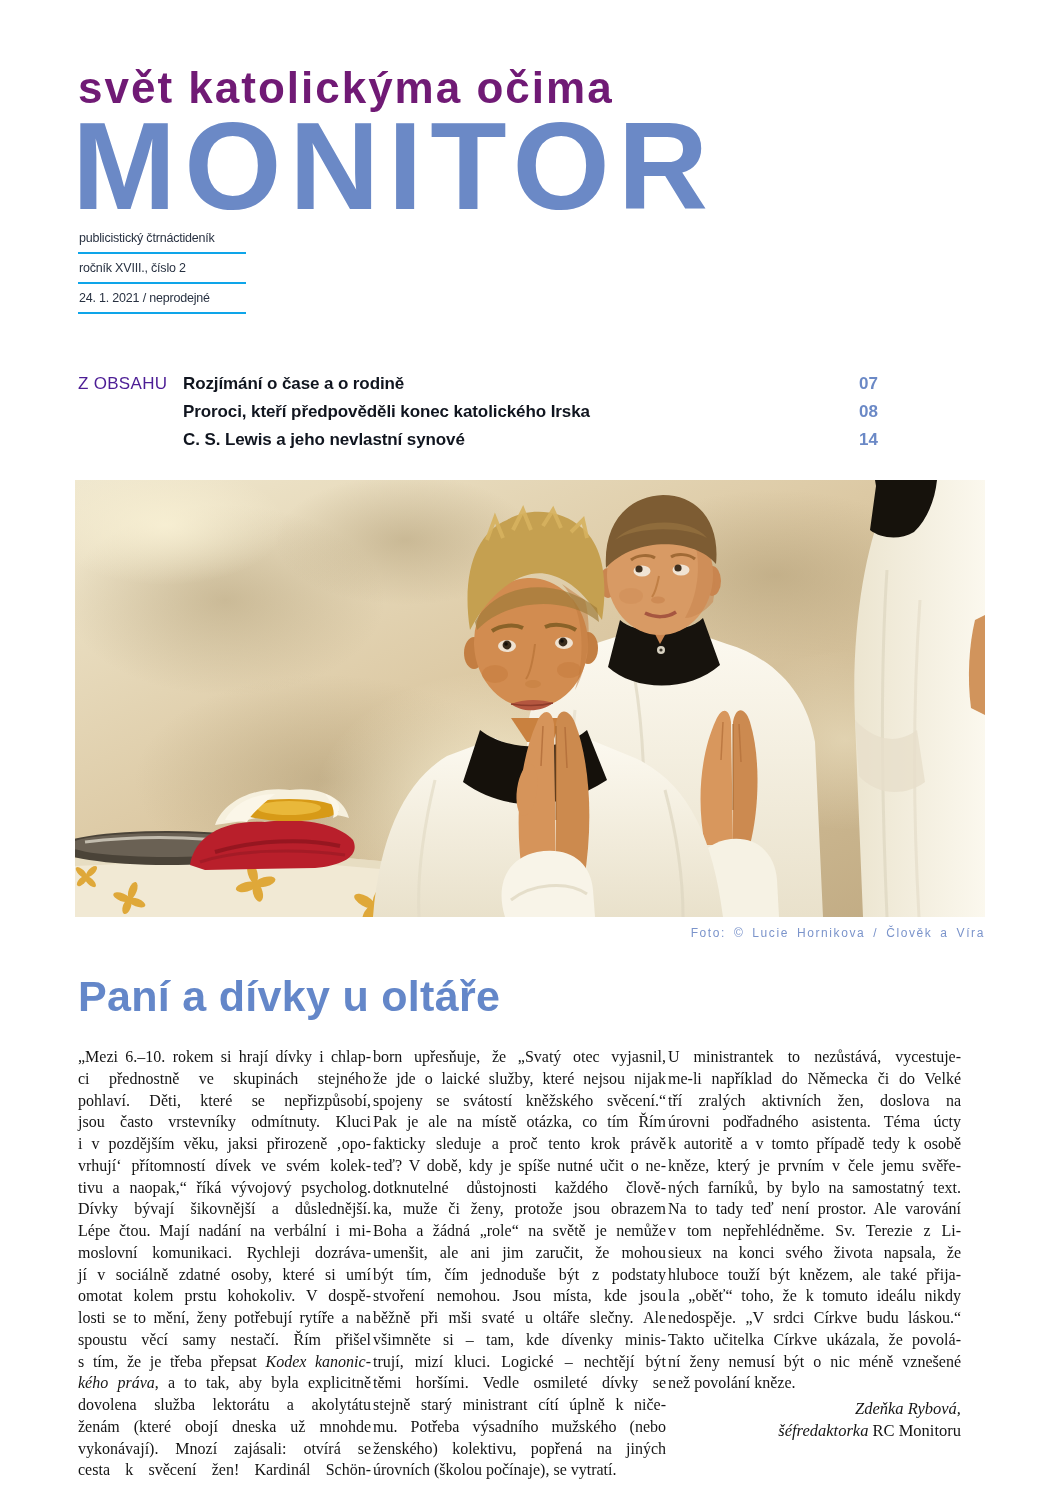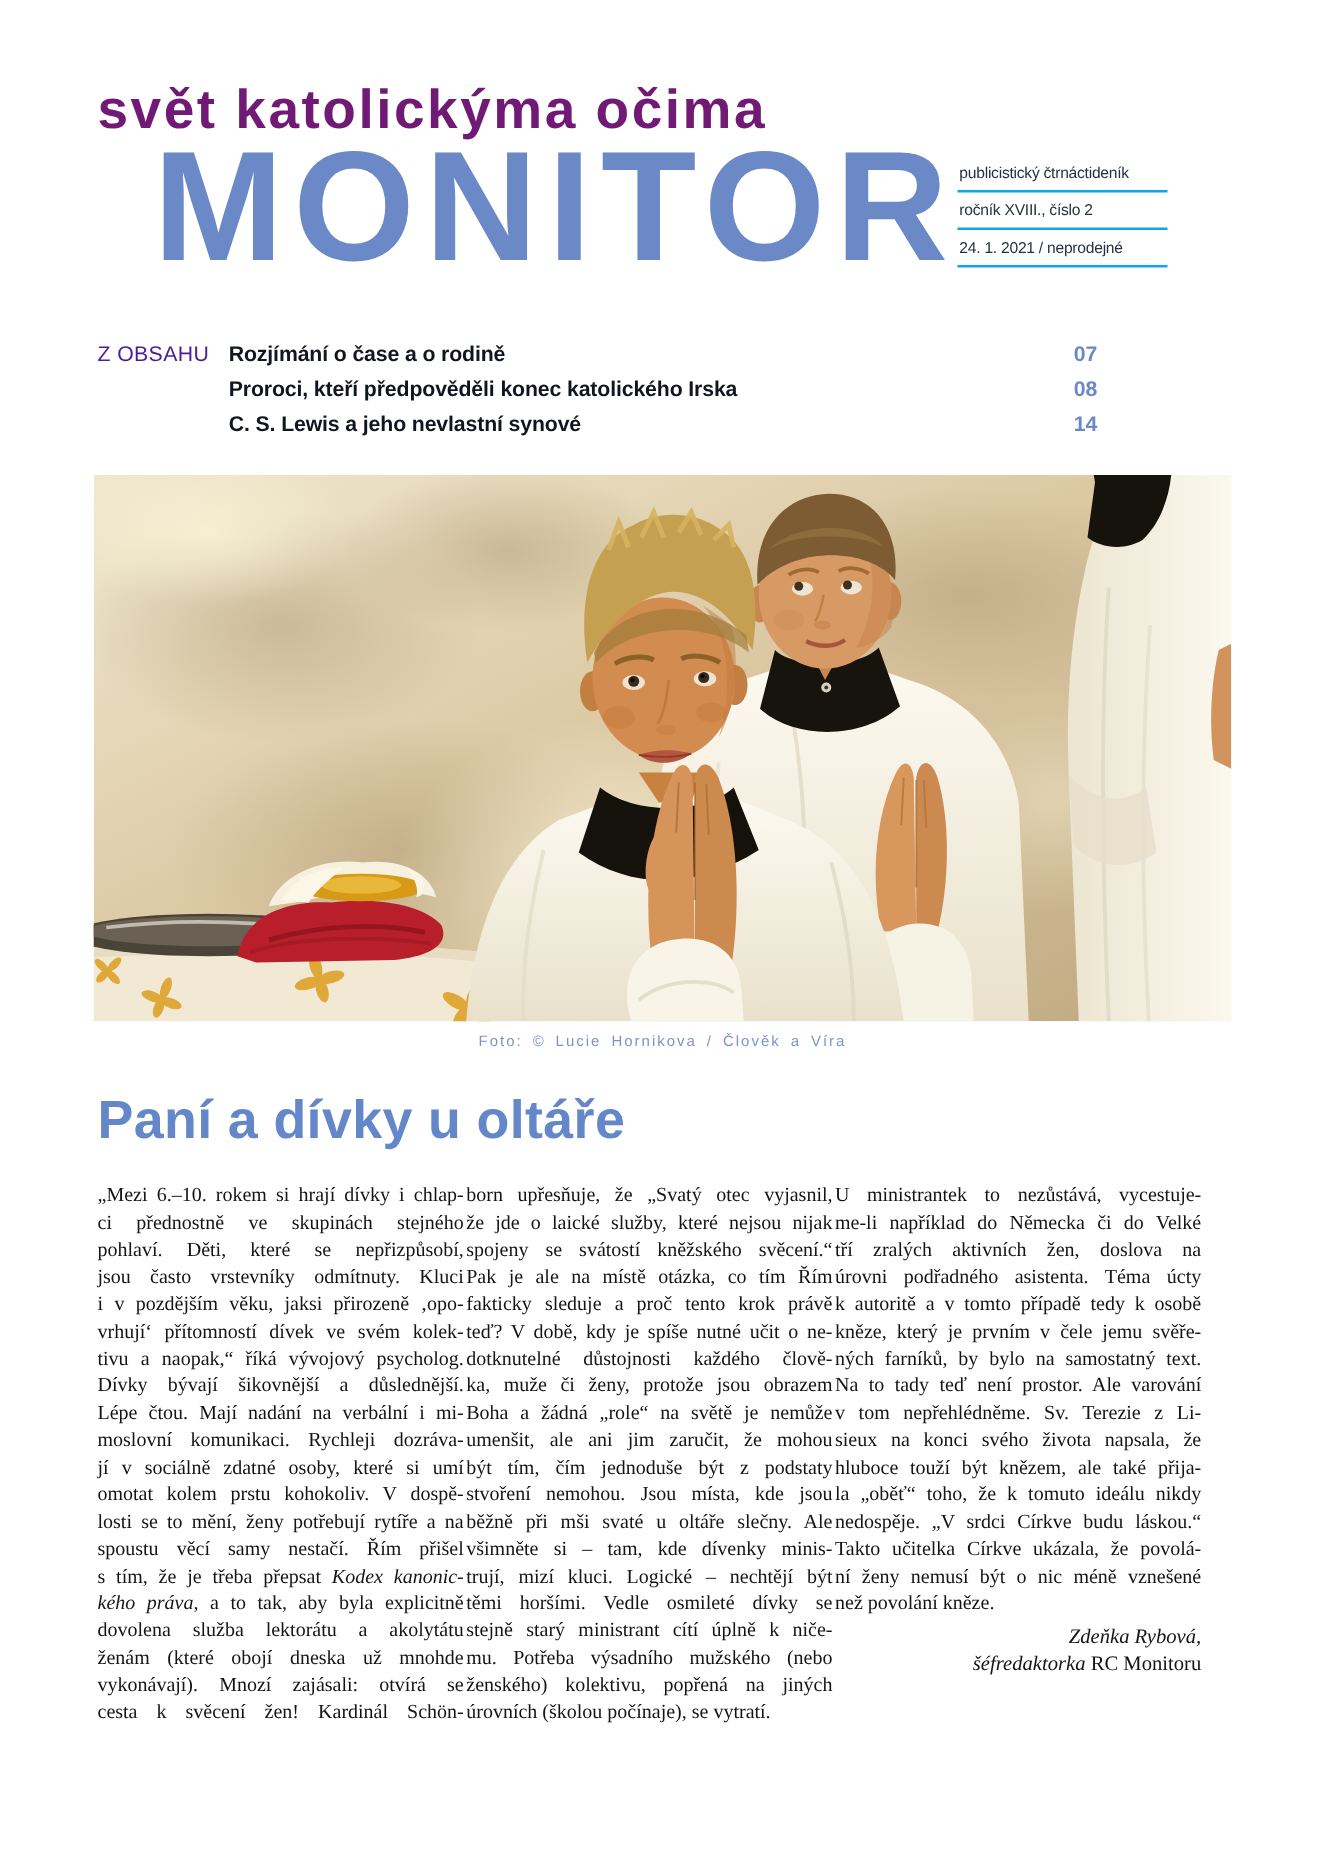--- a/index.html
+++ b/index.html
@@ -14,21 +14,21 @@
     overflow: hidden;
   }
   
   .tagline {
     color: #701a75;
     font-size: 44px;
     line-height: 48px;
     letter-spacing: 2px;
     font-weight: 700;
   }
-  .masthead-row { display: flex; justify-content: center; align-items: flex-start; margin-top: 4px; }
+  .masthead-row { display: flex; justify-content: center; align-items: flex-start; margin-top: 4px; flex-direction: column; }
   .title {
     color: #6b89c6;
     font-size: 125px;
     font-weight: 700;
     line-height: 0.80;
     letter-spacing: 8px;
     margin-left: -6px;
     white-space: nowrap;
   }
   .issue-info { width: 168px; margin-top: 10px; }
@@ -53,21 +53,21 @@
   }
   .contents-list { width: 702px; }
   .contents-item { display: flex; font-weight: 700; font-size: 17px; line-height: 28px; color: #10151f; }
   .contents-item .t { flex: 1; letter-spacing: -0.1px; }
   .contents-item .num { width: 26px; color: #6b89c6; text-align: left; }
   
   .photo-wrap { margin-top: 26px; margin-left: -3px; width: 910px; height: 437px; }
   .photo-wrap svg { display:block; }
   .credit {
     width: 910px; margin-left: -3px;
-    text-align: center;
+    text-align: right;
     font-size: 12px;
     letter-spacing: 1.6px;
     word-spacing: 3px;
     color: #7b94cb;
     margin-top: 9px;
   }
   
   .headline {
     margin: 32px 0 0 0;
     color: #6487c9;

